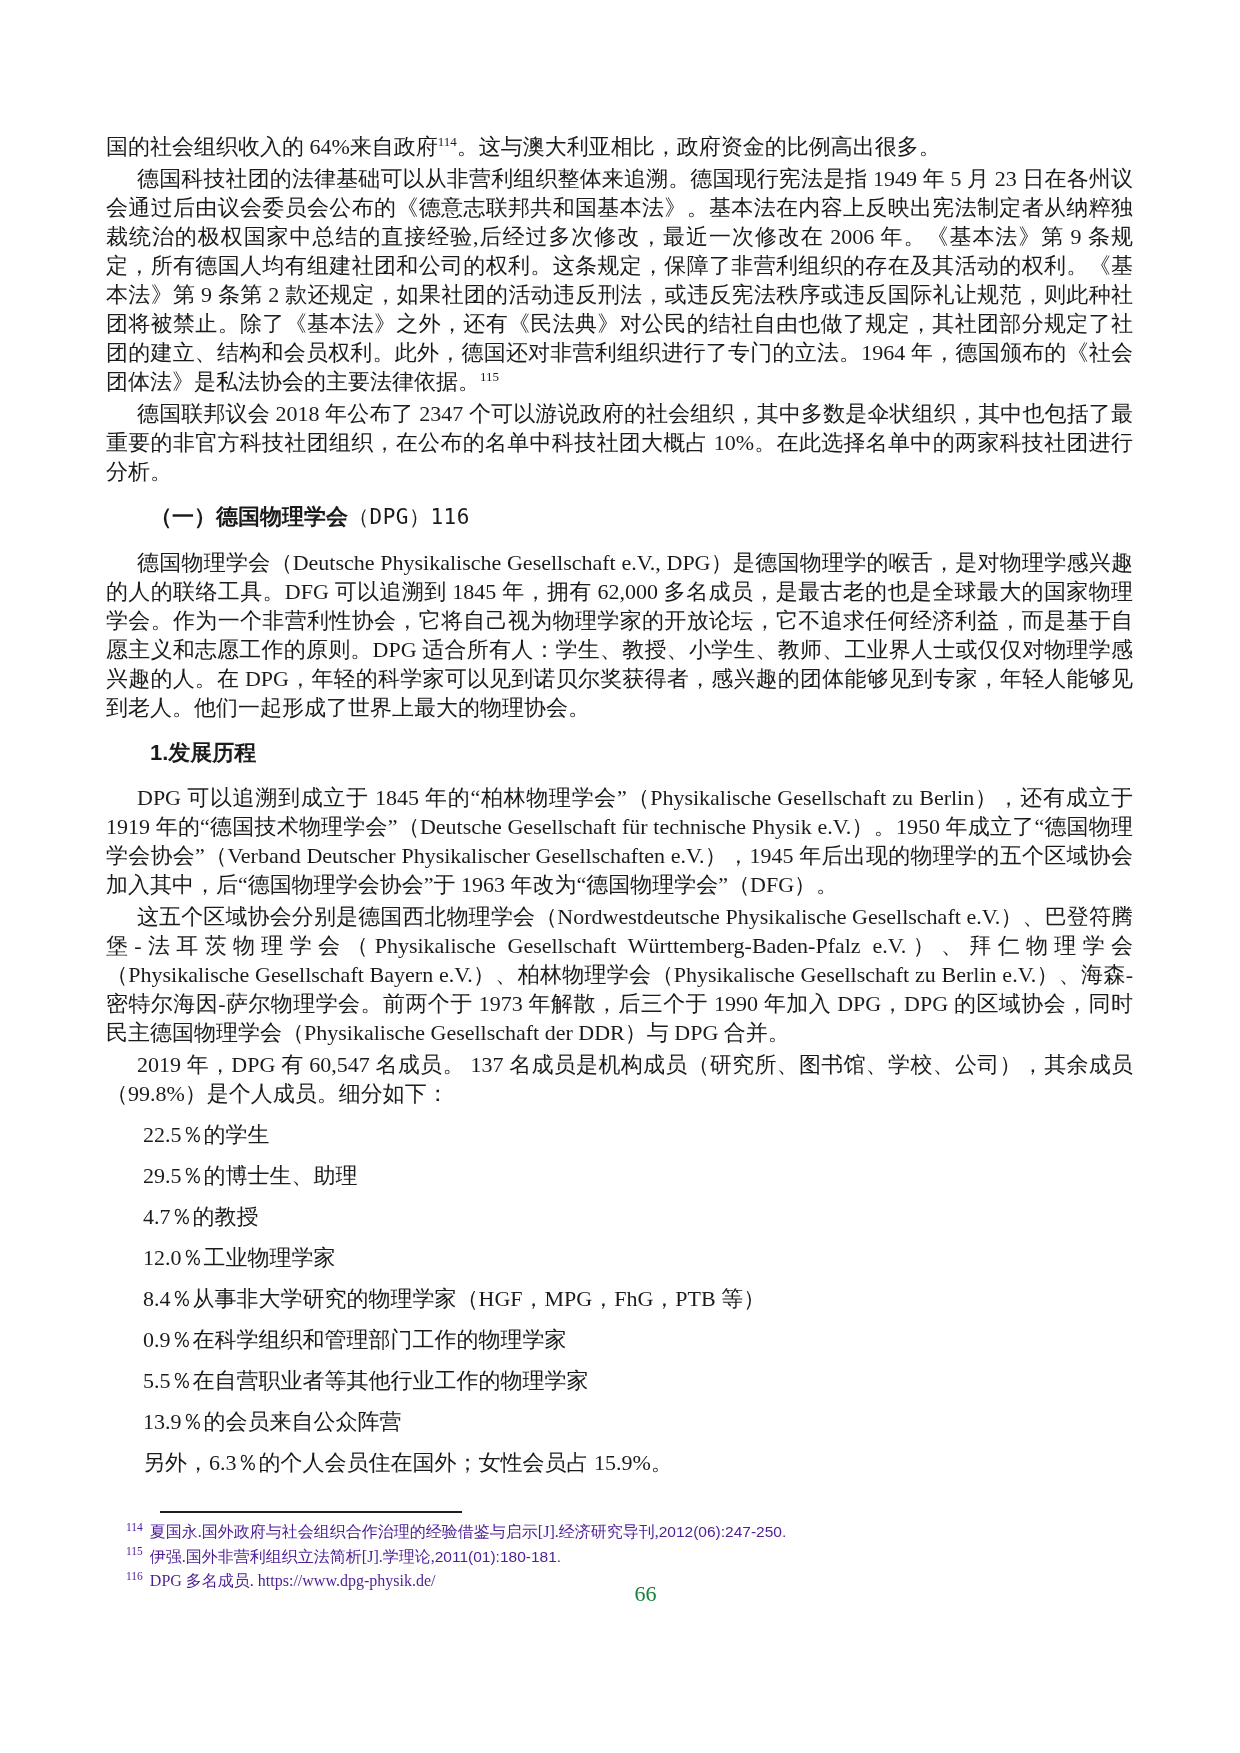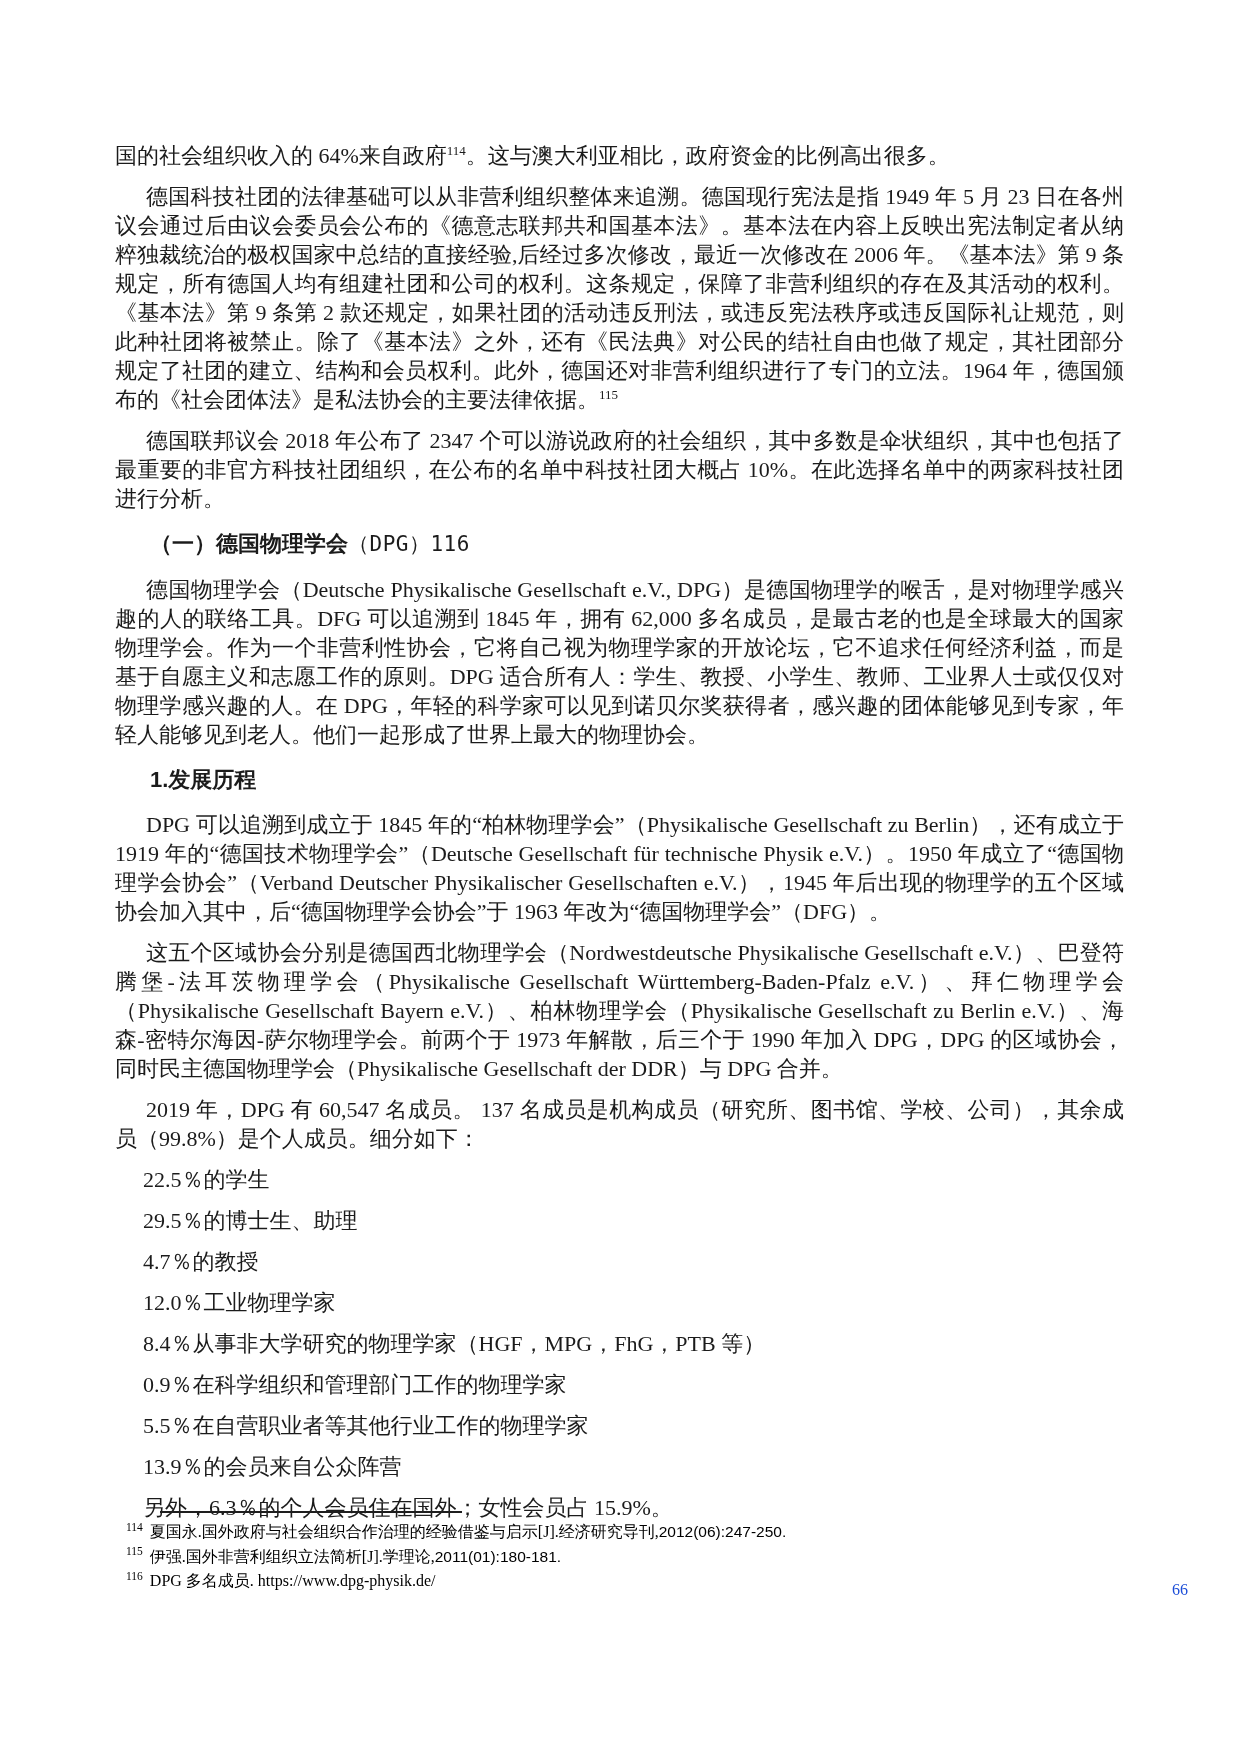--- a/index.html
+++ b/index.html
@@ -6,43 +6,43 @@
   body {
     width:1240px; height:1753px; background:#ffffff; position:relative;
     font-family:"Liberation Serif","DejaVu Serif",serif; color:#1b1b1b;
     -webkit-font-smoothing:antialiased;
   }
   .page { position:absolute; inset:0; background:#ffffff; overflow:hidden; }
   .content {
     position:absolute; left:103px; top:129px; width:1033px;
     font-size:22px; line-height:29px; text-align:justify;
   }
-  p.para { margin:12px; text-indent:31px; }
+  p.para { margin:3px; text-indent:31px; }
   p.para.no-indent { text-indent:0; }
   sup.ref { vertical-align:super; font-size:13px; line-height:0; }
   .sect {
     margin:16px; font-size:22px; line-height:29px; font-weight:700;
     font-family:"Liberation Sans","DejaVu Sans",sans-serif;
     text-indent:31px; text-align:left;
   }
   .h-mono {
     font-family:"DejaVu Sans Mono",monospace; font-weight:400; font-size:21px;
     letter-spacing:0.5px;
   }
   .list-line { margin:12px; padding-left:28px; line-height:29px; text-align:left; }
   .spacer { height:21px; }
   .footnote-area { position:absolute; left:103px; top:1503px; width:1033px; }
   .fn-sep { width:302px; margin:8px 0 7px 57px; border-top:2px solid #1e1e1e; height:0; }
-  .fn-line { margin:0 0 0 23px; font-size:16px; line-height:24.5px; color:#000000; text-align:left; }
+  .fn-line { margin:0 0 0 23px; font-size:16px; line-height:24.5px; color:#4c1d95; text-align:left; }
   .fn-num { vertical-align:super; font-size:11.5px; line-height:0; margin-right:7px; }
   .fn-sans { font-family:"Liberation Sans","DejaVu Sans",sans-serif; font-size:15.5px; }
   .fn-serif { font-family:"Liberation Serif","DejaVu Serif",serif; }
   .page-num {
     position:absolute; left:103px; top:1581px; width:1085px;
-    text-align:right; font-size:16px; color:#1d4ed8;
+    text-align:center; font-size:22px; color:#15803d;
   }
 </style>
 </head>
 <body>
 
 <div class="page">
 
   <div class="content">
 
     <p class="para no-indent"><span>国的社会组织收入的 64%来自政府</span><sup class="ref">114</sup><span>。这与澳大利亚相比，政府资金的比例高出很多。</span></p>

